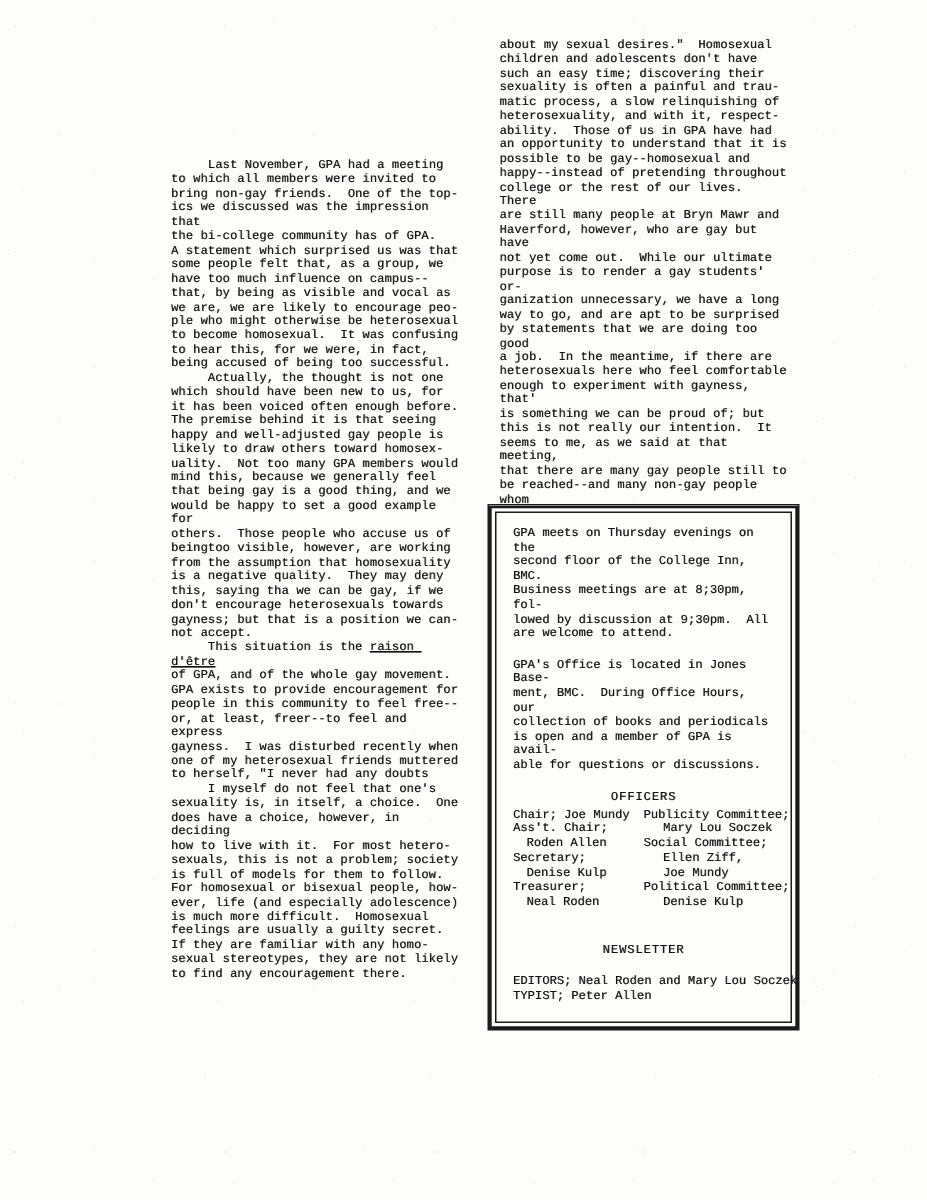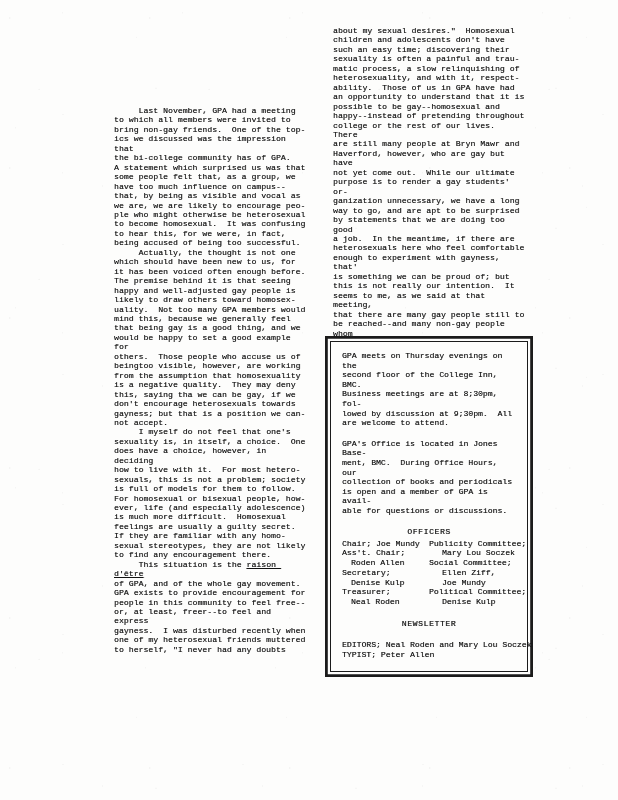--- a/index.html
+++ b/index.html
@@ -146,21 +146,21 @@
     text-align: center;
     color: #111111;
     margin: 3px 0 2px 0;
     letter-spacing: 0.6px;
     white-space: pre;
     text-shadow: 0.4px 0 0 rgba(0,0,0,0.55);
   }
   .officers {
     display: flex;
     gap: 0;
-    margin-bottom: 2px;
+    margin-bottom: 12px;
   }
   .officers-col {
     flex: 1 1 0;
     min-width: 0;
   }
   .officer-line {
     font-family: "Liberation Mono", "DejaVu Sans Mono", monospace;
     font-size: 8.1px;
     line-height: 9.8px;
     color: #111111;
@@ -218,41 +218,41 @@
 that being gay is a good thing, and we
 would be happy to set a good example for
 others.  Those people who accuse us of
 beingtoo visible, however, are working
 from the assumption that homosexuality
 is a negative quality.  They may deny
 this, saying tha we can be gay, if we
 don't encourage heterosexuals towards
 gayness; but that is a position we can-
 not accept.</p>
+    <p class="bodytext"><span>     This situation is the </span><span style="text-decoration: underline;">raison d'être</span><span>
+of GPA, and of the whole gay movement.
+GPA exists to provide encouragement for
+people in this community to feel free--
+or, at least, freer--to feel and express
+gayness.  I was disturbed recently when
+one of my heterosexual friends muttered
+to herself, "I never had any doubts</span></p>
     <p class="bodytext">     I myself do not feel that one's
 sexuality is, in itself, a choice.  One
 does have a choice, however, in deciding
 how to live with it.  For most hetero-
 sexuals, this is not a problem; society
 is full of models for them to follow.
 For homosexual or bisexual people, how-
 ever, life (and especially adolescence)
 is much more difficult.  Homosexual
 feelings are usually a guilty secret.
 If they are familiar with any homo-
 sexual stereotypes, they are not likely
 to find any encouragement there.</p>
-    <p class="bodytext"><span>     This situation is the </span><span style="text-decoration: underline;">raison d'être</span><span>
-of GPA, and of the whole gay movement.
-GPA exists to provide encouragement for
-people in this community to feel free--
-or, at least, freer--to feel and express
-gayness.  I was disturbed recently when
-one of my heterosexual friends muttered
-to herself, "I never had any doubts</span></p>
   </div>
 
   <div class="col col-right">
     <p class="bodytext">about my sexual desires."  Homosexual
 children and adolescents don't have
 such an easy time; discovering their
 sexuality is often a painful and trau-
 matic process, a slow relinquishing of
 heterosexuality, and with it, respect-
 ability.  Those of us in GPA have had

